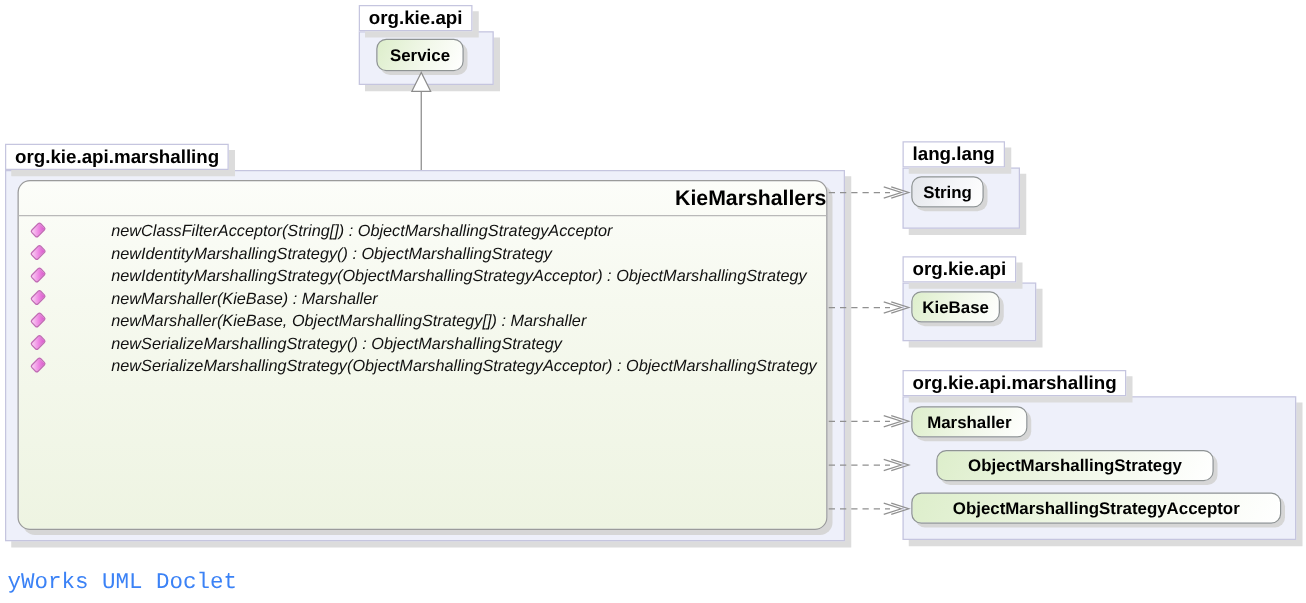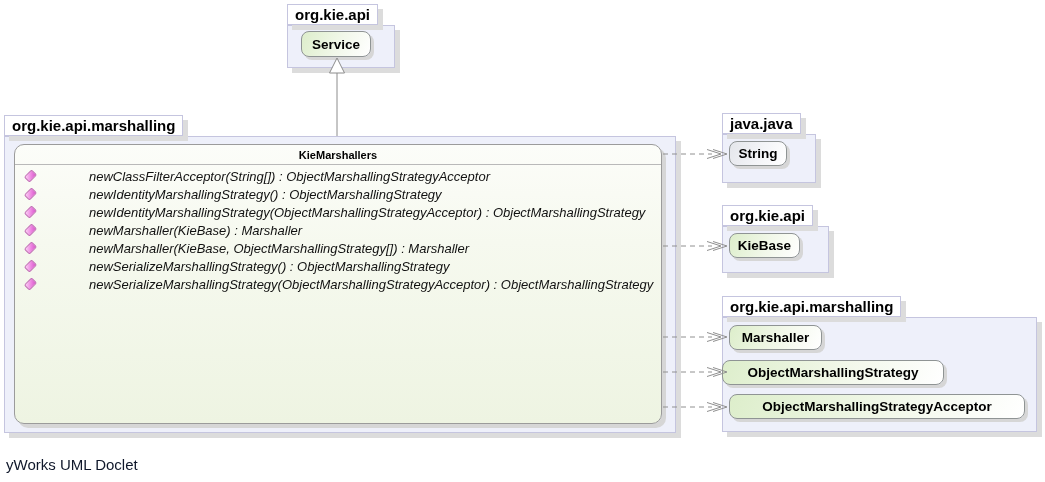--- a/index.html
+++ b/index.html
@@ -36,40 +36,41 @@
   }
   
   .bigcls {
     position:absolute; box-sizing:border-box; z-index:4;
     border:1px solid #9b9b9b; border-radius:10px;
     background:linear-gradient(#fcfdf9 0%,#f6f9ef 35%,#eef4e2 100%);
     box-shadow:4px 4px 0 #d6d6d6;
     display:flex; flex-direction:column;
   }
   .bigcls-title {
-    text-align:center; font-weight:bold; font-size:11px;
+    text-align:right; font-weight:bold; font-size:17px;
     padding:4px 0 3px 0; border-bottom:1px solid #b9b9b9;
   }
   .mrow {
     display:flex; align-items:center; height:18px;
     padding-left:8px; font-size:13px; font-style:italic;
     white-space:nowrap; color:#111;gap:44px;
   }
   .m-icon {
     display:inline-block; width:11px; height:8px; margin:0 9px 0 2px;
     border-radius:2px; transform:rotate(-45deg);
     background:linear-gradient(135deg,#fbd5f5 0%,#ee86e2 55%,#d558c8 100%);
     border:1px solid #c069b4; box-sizing:border-box; flex:0 0 auto;
   }
   
   #edges { position:absolute; left:0; top:0; z-index:5; pointer-events:none; }
   
   .footer {
-    position:absolute; left:6px; top:456px; font-size:15px; color:#0f172a;
+    position:absolute; left:6px; top:456px; font-size:18px; color:#3b82f6;
     z-index:3;
+    font-family:Liberation Mono, monospace;
   }
 </style>
 </head>
 <body>
 
 <div id="canvas">
 
   <div class="pkg-tab" style="left:287px; top:4px; height:21px;">org.kie.api</div>
   <div class="pkg-body" style="left:287px; top:25px; width:108px; height:43px;"></div>
   <div class="cls" style="left:301px; top:31px; width:70px; height:26px;">Service</div>
@@ -104,32 +105,32 @@
         <span class="m-icon"></span>
         <span>newSerializeMarshallingStrategy() : ObjectMarshallingStrategy</span>
       </div>
       <div class="mrow">
         <span class="m-icon"></span>
         <span>newSerializeMarshallingStrategy(ObjectMarshallingStrategyAcceptor) : ObjectMarshallingStrategy</span>
       </div>
     </div>
   </div>
 
-  <div class="pkg-tab" style="left:722px; top:113px; height:21px;">java.java</div>
+  <div class="pkg-tab" style="left:722px; top:113px; height:21px;">lang.lang</div>
   <div class="pkg-body" style="left:722px; top:134px; width:94px; height:49px;"></div>
   <div class="cls gray" style="left:729px; top:141px; width:58px; height:25px;">String</div>
 
   <div class="pkg-tab" style="left:722px; top:205px; height:21px;">org.kie.api</div>
   <div class="pkg-body" style="left:722px; top:226px; width:107px; height:47px;"></div>
   <div class="cls" style="left:729px; top:233px; width:71px; height:25px;">KieBase</div>
 
   <div class="pkg-tab" style="left:722px; top:296px; height:21px;">org.kie.api.marshalling</div>
   <div class="pkg-body" style="left:722px; top:317px; width:315px; height:115px;"></div>
   <div class="cls" style="left:729px; top:325px; width:93px; height:25px;">Marshaller</div>
-  <div class="cls" style="left:722px; top:360px; width:222px; height:25px;">ObjectMarshallingStrategy</div>
+  <div class="cls" style="left:749px; top:360px; width:222px; height:25px;">ObjectMarshallingStrategy</div>
   <div class="cls" style="left:729px; top:394px; width:296px; height:25px;">ObjectMarshallingStrategyAcceptor</div>
 
   <svg id="edges" width="1045" height="482" viewBox="0 0 1045 482">
 
     <g stroke="#8c8c8c" fill="none" stroke-width="1">
       <line x1="337" y1="73" x2="337" y2="136"></line>
       <polygon points="337,58 329.5,73 344.5,73" fill="#ffffff" stroke="#8c8c8c"></polygon>
     </g>
 
     <g stroke="#909090" fill="none" stroke-width="1">

